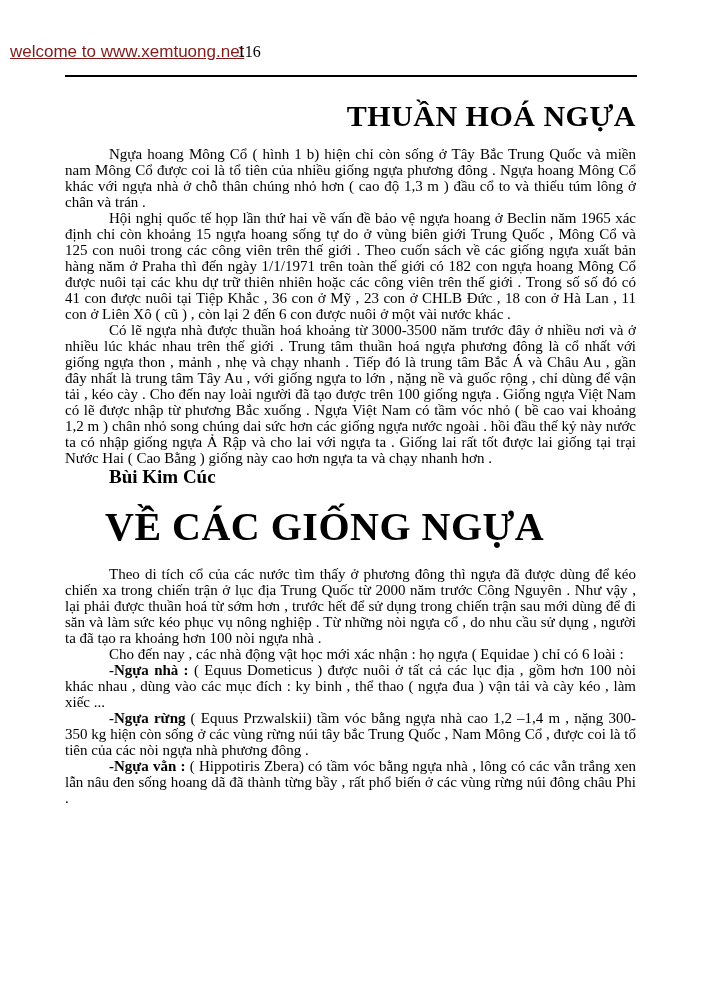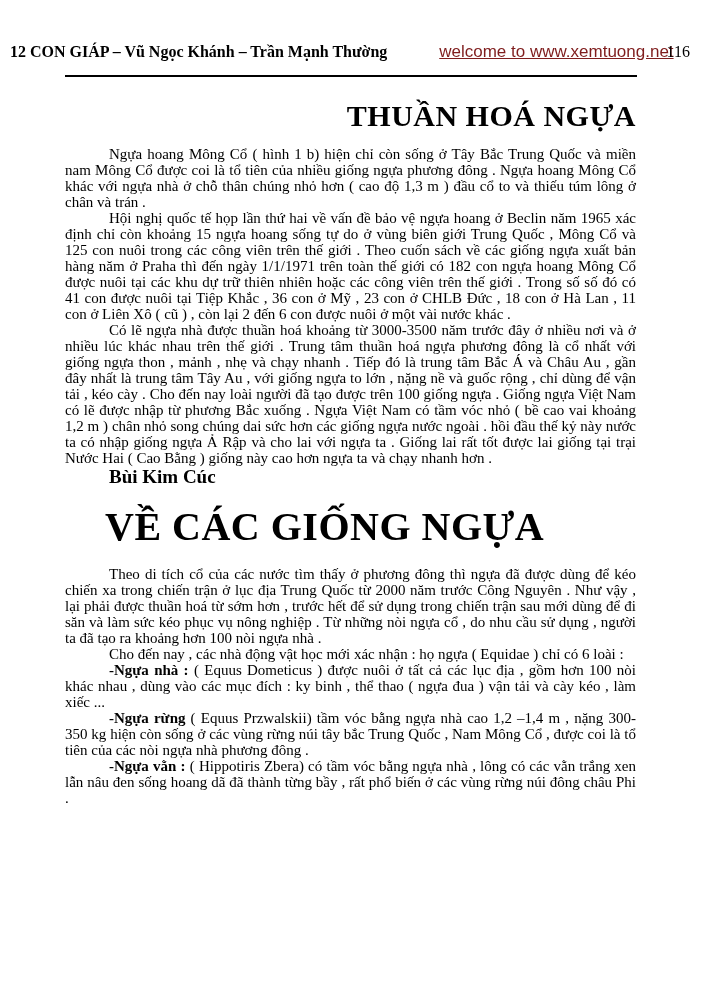--- a/index.html
+++ b/index.html
@@ -72,21 +72,20 @@
     margin: 0;
   }
   .lead { font-weight: bold; }
 </style>
 </head>
 <body>
 
 <div class="page">
 
   <div class="header">
-    <span class="book-title">12 CON GIÁP – Vũ Ngọc Khánh – Trần Mạnh Thường</span>
     <span class="header-right">
       <a href="#" class="site-link">welcome to www.xemtuong.net</a><span class="page-num">116</span>
     </span>
   </div>
 
   <hr class="rule">
 
   <div class="content">
 
     <h1 class="title1">THUẦN HOÁ NGỰA</h1>

